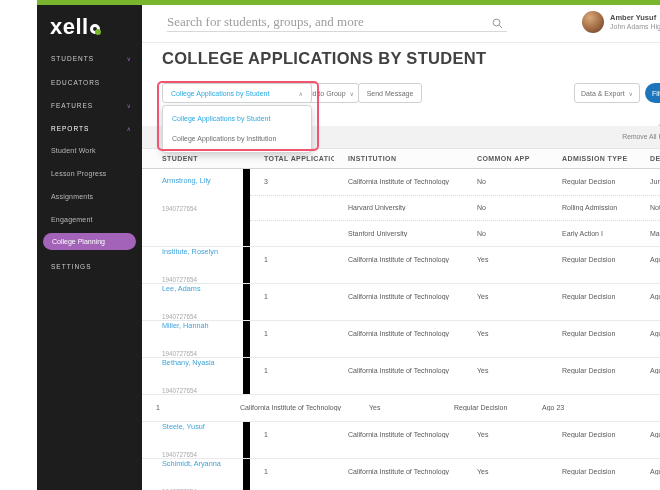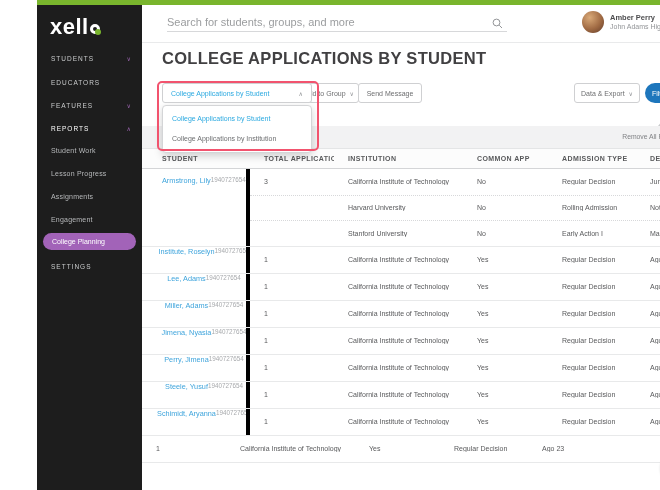--- a/index.html
+++ b/index.html
@@ -19,22 +19,22 @@
   .sb-item .sb-chev { position:absolute; right:4px; top:0; color:#9a63ae; font-size:6px; letter-spacing:0; }
   .sb-sub { position:absolute; left:14px; width:84px; color:#b7b9bb; font-size:7px; letter-spacing:.2px; cursor:pointer; }
   .sb-pill { position:absolute; left:6px; top:228px; width:93px; height:17px; background:#a263b8; border-radius:9px;
              color:#fff; font-size:7px; line-height:17px; padding-left:9px; cursor:pointer; }
 
   
   .main { position:absolute; left:105px; top:5px; right:0; bottom:0; background:#fff; }
 
   .hdr { position:absolute; left:0; top:0; right:0; height:38px; border-bottom:1px solid #e9eaeb; background:#fff; }
   .search-input { position:absolute; left:25px; top:7px; width:340px; height:20px; border:none; outline:none;
-                  border-bottom:1px solid #d7d8da; background:transparent; font-size:11px; color:#58595b;
-                  font-family:Liberation Sans, sans-serif; }
+                  border-bottom:1px solid #d7d8da; background:transparent; font-size:13px; color:#58595b;
+                  font-family:Liberation Serif, serif; }
   .search-input::placeholder { color:#9b9d9f; }
   .search-icon { position:absolute; left:350px; top:10px; }
   .avatar { position:absolute; left:440px; top:6px; width:22px; height:22px; border-radius:50%;
             background:radial-gradient(circle at 35% 30%, #d9a978 0%, #a06a43 55%, #5e3a28 100%); }
   .user-name { position:absolute; left:468px; top:8px; font-size:7.5px; font-weight:bold; color:#4d4d4f; }
   .user-school { position:absolute; left:468px; top:18px; font-size:7px; color:#939598; }
   .user-chev { position:absolute; left:537px; top:12px; font-size:7px; color:#939598; }
 
   .page-title { position:absolute; left:20px; top:44px; font-size:16.5px; font-weight:bold; color:#414042; letter-spacing:.3px; }
 
@@ -71,22 +71,22 @@
   .thead { display:flex; height:20px; align-items:center; background:#fcfcfc; border-bottom:1px solid #d4d5d7;
            font-size:6.6px; font-weight:bold; color:#6d6e70; letter-spacing:.4px; }
   .cell { white-space:nowrap; overflow:hidden; font-size:7px; color:#58595b; }
   .c-student { width:108px; padding-left:20px; }
   .c-total   { width:84px;  padding-left:14px; }
   .c-inst    { width:138px; padding-left:14px; }
   .c-common  { width:85px;  padding-left:5px; }
   .c-adm     { width:88px;  padding-left:5px; }
   .c-dead    { flex:1;      padding-left:5px; }
   .trow { display:flex; align-items:stretch; border-bottom:1px solid #e8e9ea; }
-  .trow .c-student { display:flex; flex-direction:row; justify-content:center; row-gap:12px;
-                     border-right:4px solid #000000; }
+  .trow .c-student { display:flex; flex-direction:column; justify-content:center; row-gap:20px;
+                     border-right:7px solid #000000; }
   .trow.multi .c-student { justify-content:flex-start; padding-top:7px; }
   .apps { flex:1; display:flex; flex-direction:column; min-width:0; }
   .app-line { display:flex; align-items:center; height:26px; }
   .trow.multi .app-line { height:25.6px; }
   .app-line + .app-line { border-top:1px dotted #d7d8da; }
   .student-link { color:#3ea4dc; font-size:7.3px; text-decoration:none; cursor:pointer; }
   .student-id { color:#a7a9ac; font-size:6.3px; }
 
   .scroll-chev { position:absolute; left:537px; top:296px; font-size:13px; color:#939598; cursor:pointer; }
   .help-btn { position:absolute; left:519px; top:449px; width:27px; height:27px; border-radius:50%;
@@ -118,21 +118,21 @@
   <div class="main">
     <div class="hdr">
       <input class="search-input" type="text" placeholder="Search for students, groups, and more" style="">
       <span class="search-icon">
         <svg width="11" height="11" viewBox="0 0 11 11">
             <circle cx="4.5" cy="4.5" r="3.4" fill="none" stroke="#939598" stroke-width="1"></circle>
             <line x1="7.2" y1="7.2" x2="10" y2="10" stroke="#939598" stroke-width="1"></line>
           </svg>
       </span>
       <div class="avatar"></div>
-      <div class="user-name">Amber Perry</div>
+      <div class="user-name">Amber Yusuf</div>
       <div class="user-school">John Adams High School</div>
       <div class="user-chev">∨</div>
     </div>
 
     <div class="page-title">COLLEGE APPLICATIONS BY STUDENT</div>
 
     <div class="btn dd-btn">
       <span class="dd-label">College Applications by Student</span>
       <span class="chev">∧</span>
     </div>
@@ -219,53 +219,49 @@
                 <div class="cell c-total">1</div>
                 <div class="cell c-inst">California Institute of Technology</div>
                 <div class="cell c-common">Yes</div>
                 <div class="cell c-adm">Regular Decision</div>
                 <div class="cell c-dead">Ago 23</div>
               </div>
             </div>
           </div>
           <div class="trow single">
             <div class="cell c-student">
-              <a class="student-link">Miller, Adams</a>
-              <span class="student-id">1940727654</span>
-            </div>
-            <div class="apps">
-              <div class="app-line">
-                <div class="cell c-total">1</div>
-                <div class="cell c-inst">California Institute of Technology</div>
-                <div class="cell c-common">Yes</div>
-                <div class="cell c-adm">Regular Decision</div>
-                <div class="cell c-dead">Ago 23</div>
-              </div>
-            </div>
-          </div>
-          <div class="trow single">
-            <div class="cell c-student">
-              <a class="student-link">Jimena, Nyasia</a>
-              <span class="student-id">1940727654</span>
-            </div>
-            <div class="apps">
-              <div class="app-line">
-                <div class="cell c-total">1</div>
-                <div class="cell c-inst">California Institute of Technology</div>
-                <div class="cell c-common">Yes</div>
-                <div class="cell c-adm">Regular Decision</div>
-                <div class="cell c-dead">Ago 23</div>
-              </div>
-            </div>
-          </div>
-          <div class="trow single">
-            <div class="cell c-student">
-              <a class="student-link">Perry, Jimena</a>
-              <span class="student-id">1940727654</span>
-            </div>
+              <a class="student-link">Miller, Hannah</a>
+              <span class="student-id">1940727654</span>
+            </div>
+            <div class="apps">
+              <div class="app-line">
+                <div class="cell c-total">1</div>
+                <div class="cell c-inst">California Institute of Technology</div>
+                <div class="cell c-common">Yes</div>
+                <div class="cell c-adm">Regular Decision</div>
+                <div class="cell c-dead">Ago 23</div>
+              </div>
+            </div>
+          </div>
+          <div class="trow single">
+            <div class="cell c-student">
+              <a class="student-link">Bethany, Nyasia</a>
+              <span class="student-id">1940727654</span>
+            </div>
+            <div class="apps">
+              <div class="app-line">
+                <div class="cell c-total">1</div>
+                <div class="cell c-inst">California Institute of Technology</div>
+                <div class="cell c-common">Yes</div>
+                <div class="cell c-adm">Regular Decision</div>
+                <div class="cell c-dead">Ago 23</div>
+              </div>
+            </div>
+          </div>
+          <div class="trow single">
             <div class="apps">
               <div class="app-line">
                 <div class="cell c-total">1</div>
                 <div class="cell c-inst">California Institute of Technology</div>
                 <div class="cell c-common">Yes</div>
                 <div class="cell c-adm">Regular Decision</div>
                 <div class="cell c-dead">Ago 23</div>
               </div>
             </div>
           </div>

